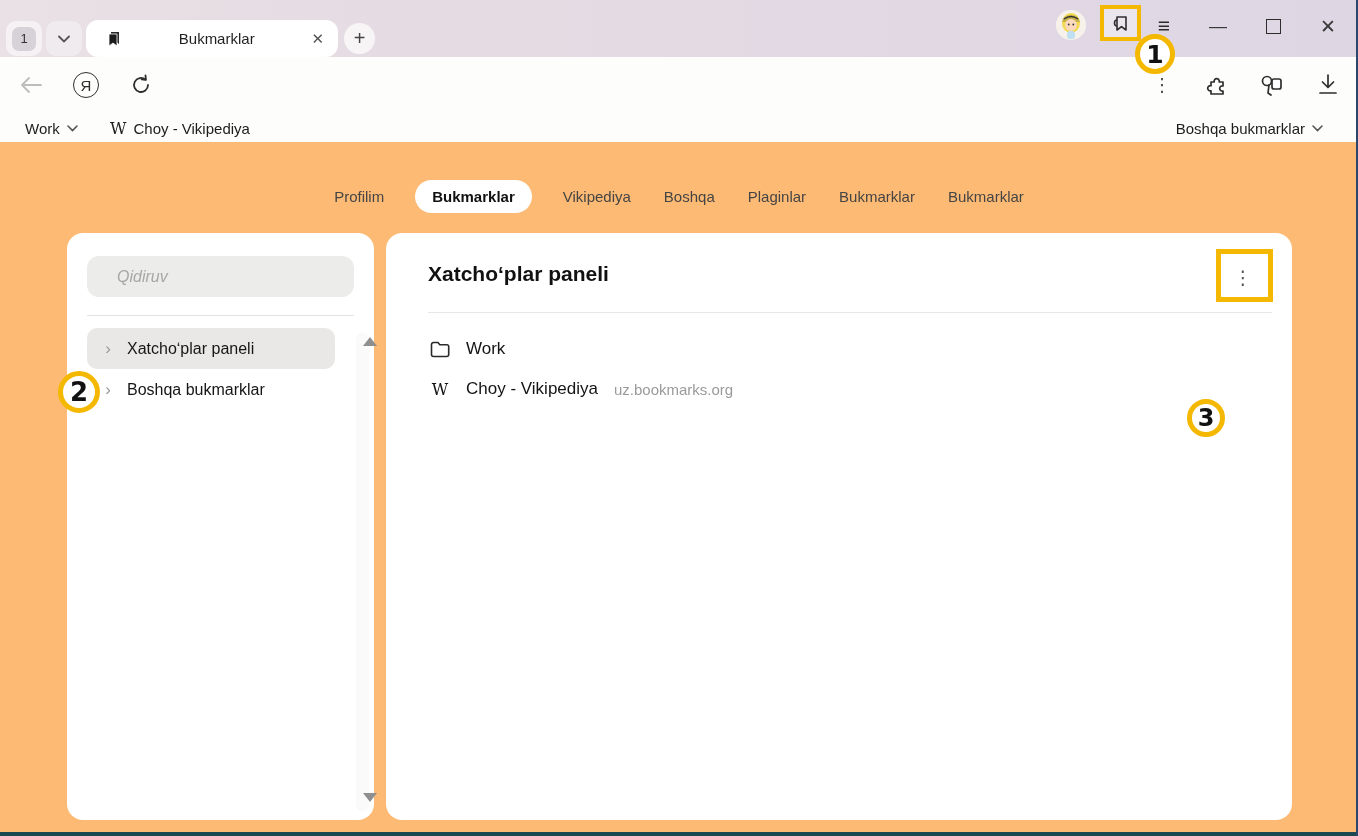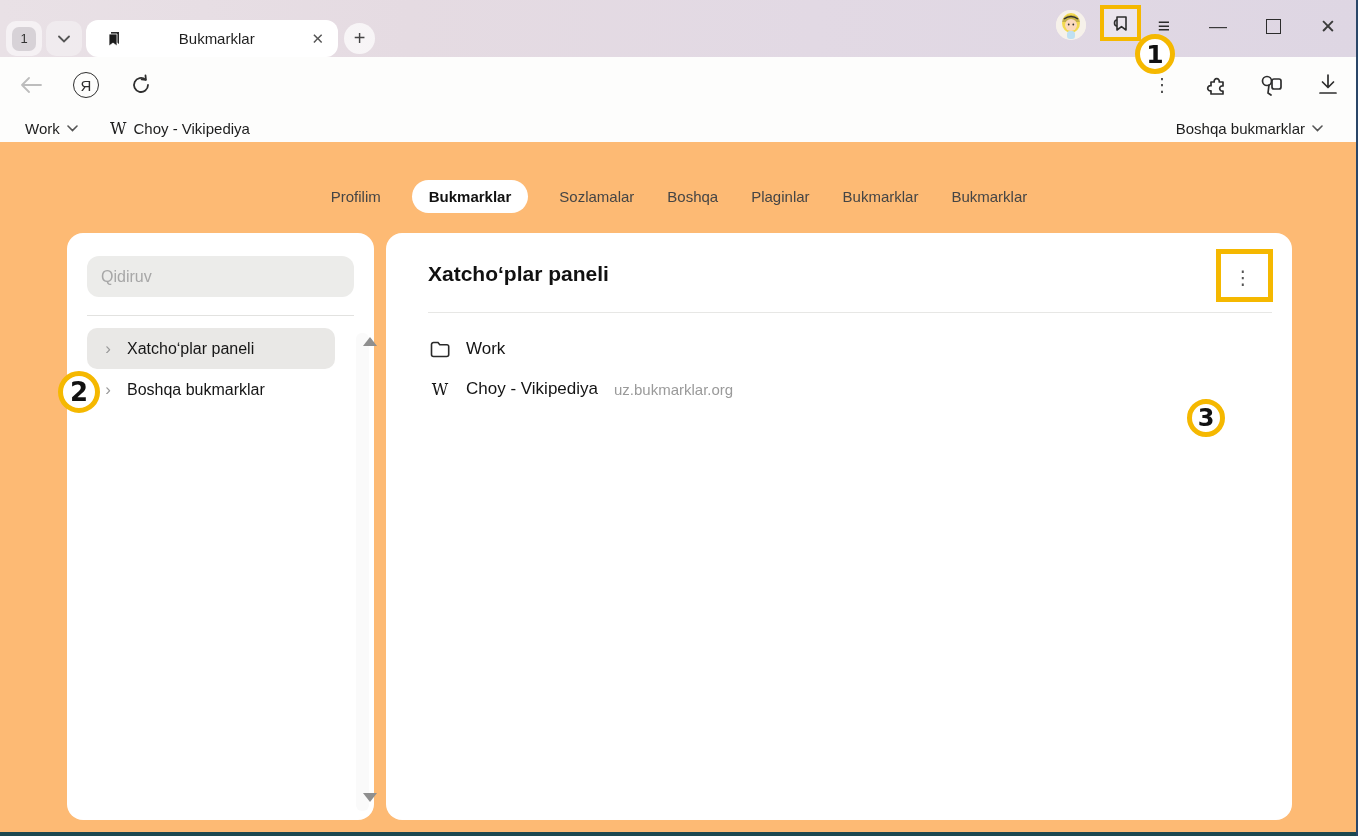--- a/index.html
+++ b/index.html
@@ -58,22 +58,22 @@
   .serif-w { font-family:"DejaVu Serif","Liberation Serif",serif; font-size:16px; }
   
   .content { position:absolute; left:0; top:142px; width:1358px; height:789px; background:#fdba74; }
   .nav-tabs { position:absolute; left:0; top:38px; width:100%; display:flex; justify-content:center;
     align-items:center; gap:29px; font-size:15px; color:#454545; }
   .nav-tab { padding:8px 2px; cursor:default; }
   .nav-tab.active { background:#fff; border-radius:18px; padding:8px 17px; font-weight:bold; color:#111; }
   .panel { position:absolute; background:#fff; border-radius:16px; }
   .sidebar { left:67px; top:91px; width:307px; height:587px; }
   .search-field { position:absolute; left:20px; top:23px; width:267px; height:41px; background:#ececea;
-    border:none; border-radius:12px; padding:0 14px; font-size:16px; color:#333;
-    font-family:"Liberation Sans",sans-serif; outline:none; }
+    border:none; border-radius:12px; padding:0 30px; font-size:16px; color:#333;
+    font-family:"Liberation Sans",sans-serif; outline:none;font-style:italic; }
   .search-field::placeholder { color:#a7a7a7; }
   .side-divider { position:absolute; left:20px; top:82px; width:267px; height:1px; background:#e2e2e0; }
   .side-list { position:absolute; left:20px; top:95px; width:248px; }
   .side-item { height:41px; display:flex; align-items:center; gap:10px; border-radius:10px;
     font-size:16px; color:#161616; padding-left:12px; }
   .side-item.selected { background:#e9e8e6; }
   .side-item .chev { color:#9a9a9a; font-size:17px; width:18px; text-align:center; }
   .side-item .foldicon { width:18px; display:flex; justify-content:center; }
   .sb-arrow { position:absolute; left:296px; width:0; height:0; }
   .sb-up { top:104px; border-left:7px solid transparent; border-right:7px solid transparent; border-bottom:9px solid #8f8f8f; }
@@ -244,21 +244,21 @@
           </svg>
       </span>
     </div>
   </div>
 
   <div class="content">
 
     <div class="nav-tabs">
       <div class="nav-tab">Profilim</div>
       <div class="nav-tab active">Bukmarklar</div>
-      <div class="nav-tab">Sozlamalar</div>
+      <div class="nav-tab">Vikipediya</div>
       <div class="nav-tab">Boshqa</div>
       <div class="nav-tab">Plaginlar</div>
       <div class="nav-tab">Bukmarklar</div>
       <div class="nav-tab">Bukmarklar</div>
     </div>
 
     <div class="panel sidebar">
       <input class="search-field" type="text" placeholder="Qidiruv" style="">
       <div class="side-divider"></div>
       <div class="side-list">
@@ -290,21 +290,21 @@
           <span class="icon">
             <svg width="20" height="17" viewBox="0 0 20 17">
                 <path d="M1.5 3.5 a2 2 0 0 1 2-2 h4.5 l1.8 2.3 H17 a1.7 1.7 0 0 1 1.7 1.7 v8 a2 2 0 0 1 -2 2 h-13.2 a2 2 0 0 1 -2-2 z" fill="none" stroke="#2a2a2a" stroke-width="1.6"></path>
               </svg>
           </span>
           <span>Work</span>
         </div>
         <div class="bm-row">
           <span class="icon serif-w">W</span>
           <span>Choy - Vikipediya</span>
-          <span class="url">uz.bukmarklar.org</span>
+          <span class="url">uz.bookmarks.org</span>
         </div>
       </div>
     </div>
     <div class="badge badge-3">3</div>
   </div>
 
   <div class="bottom-strip"></div>
 </div>
 
 </body></html>

